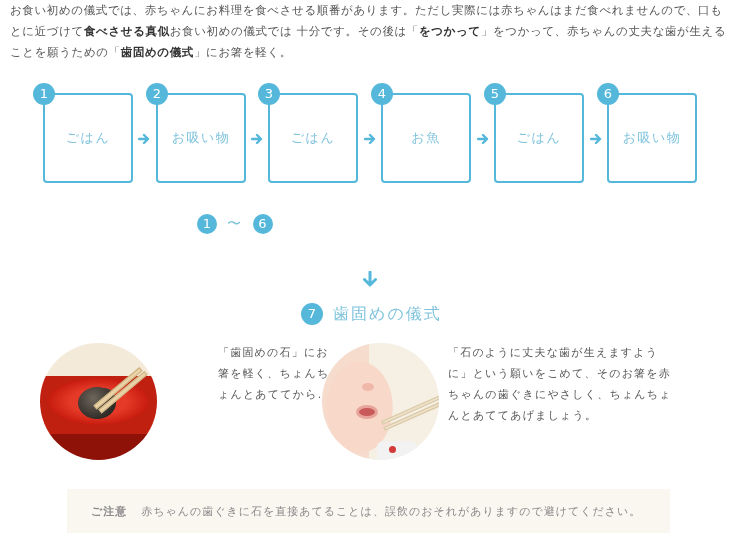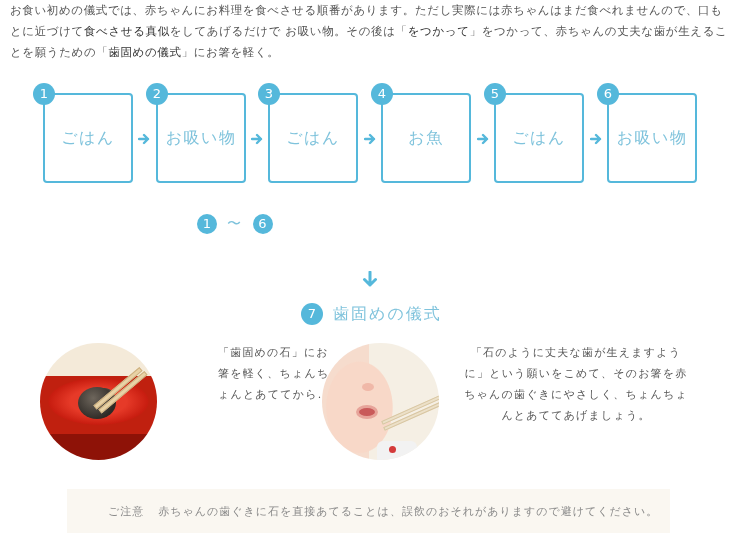--- a/index.html
+++ b/index.html
@@ -9,30 +9,30 @@
       font-family: "DejaVu Sans", "Liberation Sans", sans-serif;
       color: #555555;
     }
     .page { position: relative; width: 735px; height: 540px; }
 
     .intro {
       position: absolute; left: 10px; top: 0px; width: 720px;
       font-size: 11.5px; line-height: 21px; letter-spacing: 0.6px;
       color: #555555;
     }
-    .intro b { color: #333333; font-weight: normal; text-align: center; }
+    .intro b { color: #333333; font-weight: bold; text-align: center; }
 
     
     .step {
       position: absolute; top: 93px; width: 90px; height: 90px;
       border: 2px solid #55b8db; border-radius: 4px; background: #fff;
       display: flex; align-items: center; justify-content: center;
     }
     .step-label {
-      font-size: 16px; color: #7fc3dc; letter-spacing: 1.5px;
+      font-size: 13px; color: #7fc3dc; letter-spacing: 1.5px;
     }
     .step-num {
       position: absolute; left: -12px; top: -12px;
       width: 22px; height: 22px; border-radius: 50%;
       background: #55b8db; color: #fff;
       font-size: 13px; line-height: 22px; text-align: center;
     }
     .arrow-right {
       position: absolute; top: 133px; width: 12px; height: 12px;
     }
@@ -113,37 +113,37 @@
     .photo-baby .cloth::before {
       content: ""; position: absolute; left: 12px; top: 5px; width: 7px; height: 7px;
       border-radius: 50%; background: #d43a3a;
     }
 
     .caption {
       position: absolute; top: 342px;
       font-size: 11px; line-height: 21px; letter-spacing: 1.2px; color: #555555;
     }
     .caption-1 { left: 178px; width: 112px; margin-left: 40px; }
-    .caption-2 { left: 460px; width: 232px; text-align: center; }
+    .caption-2 { left: 448px; width: 232px; }
 
     .notice {
       position: absolute; left: 67px; top: 489px; width: 603px; height: 44px;
       background: #faf7f1;
       display: flex; align-items: center; padding-left: 24px;
       font-size: 11px; letter-spacing: 1px; color: #888888;
     }
-    .notice-label { font-weight: normal; color: #8a8a8a; margin-right: 14px; margin-left: 17px; }
+    .notice-label { font-weight: bold; color: #8a8a8a; margin-right: 14px; }
   </style>
 </head>
 <body>
 
 <div class="page">
 
   <p class="intro">
-    <span>お食い初めの儀式では、赤ちゃんにお料理を食べさせる順番があります。ただし実際には赤ちゃんはまだ食べれませんので、口もとに近づけて</span><b>食べさせる真似</b><span>をしてあげるだけで お吸い物。その後は「</span><b>をつかって</b><span>」をつかって、赤ちゃんの丈夫な歯が生えることを願うための「</span><b>歯固めの儀式</b><span>」にお箸を軽く。</span>
+    <span>お食い初めの儀式では、赤ちゃんにお料理を食べさせる順番があります。ただし実際には赤ちゃんはまだ食べれませんので、口もとに近づけて</span><b>食べさせる真似</b><span>お食い初めの儀式では 十分です。その後は「</span><b>をつかって</b><span>」をつかって、赤ちゃんの丈夫な歯が生えることを願うための「</span><b>歯固めの儀式</b><span>」にお箸を軽く。</span>
   </p>
 
   <div class="step" style="left:43px;">
     <span class="step-num">1</span>
     <span class="step-label">ごはん</span>
   </div>
   <svg class="arrow-right" style="left:138px;" viewBox="0 0 12 12">
     <path d="M1 6 H10 M6 2 L10 6 L6 10" stroke="#55b8db" stroke-width="2.4" fill="none" stroke-linecap="round" stroke-linejoin="round"></path>
   </svg>
 

